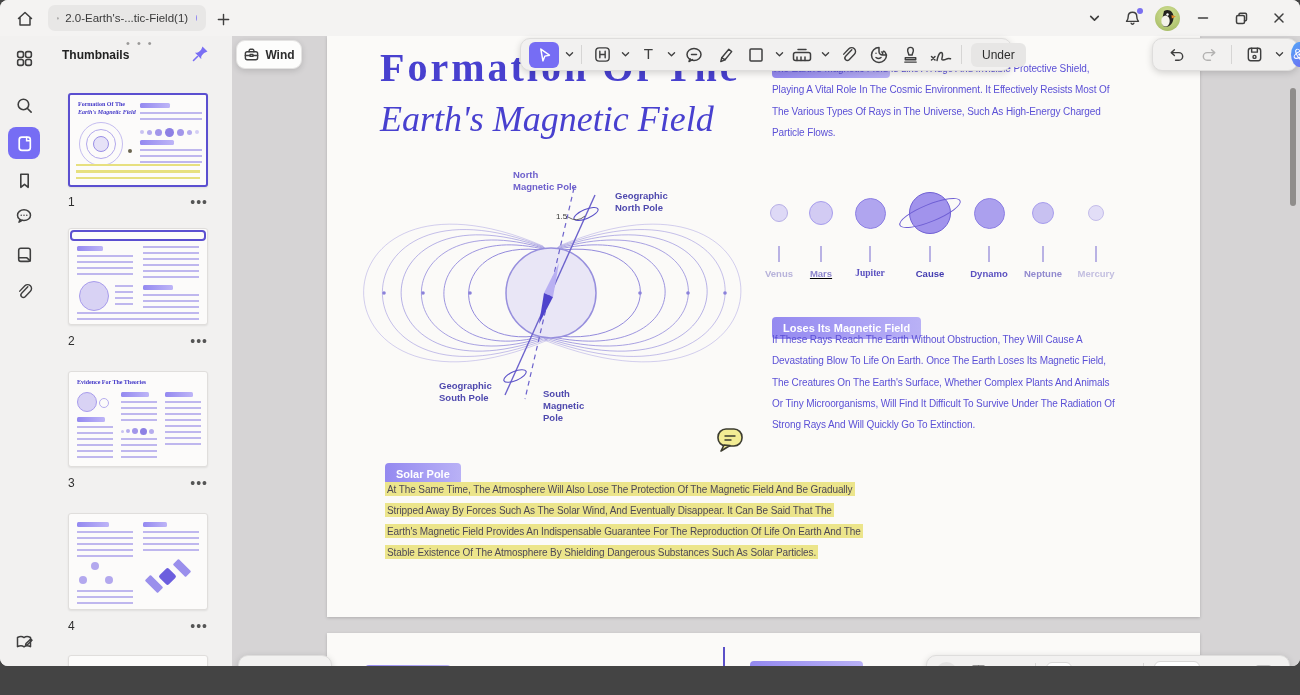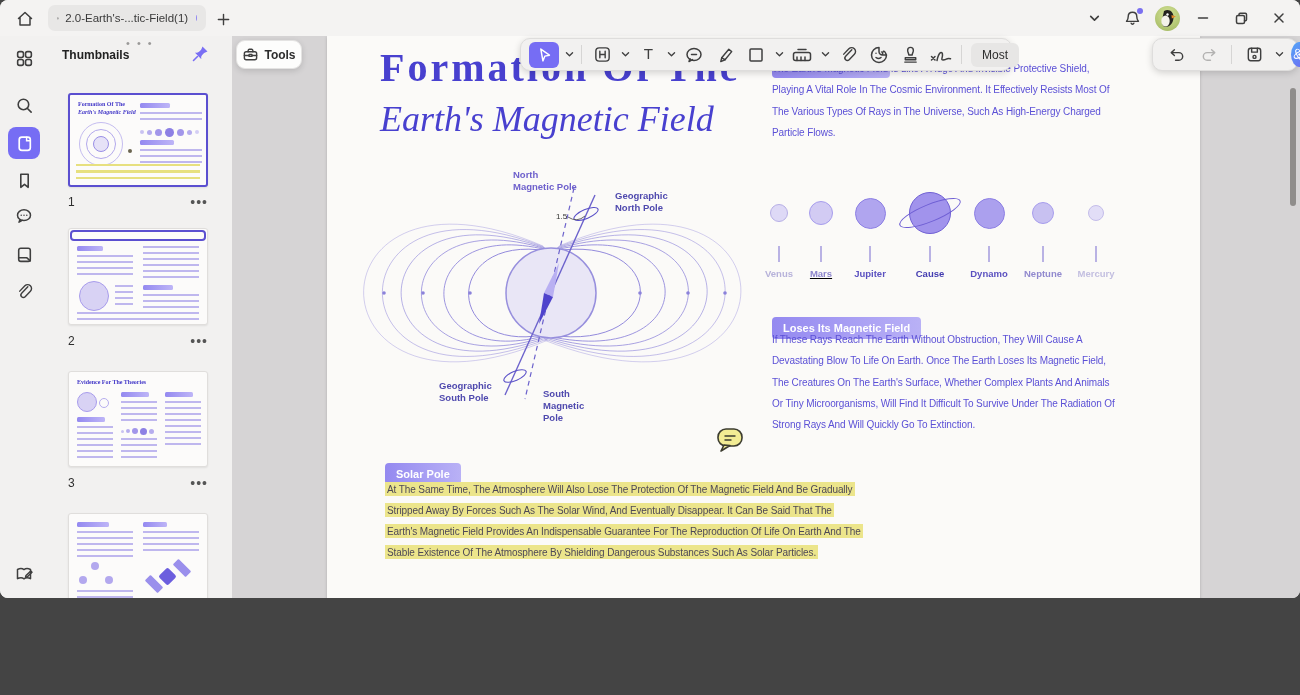--- a/index.html
+++ b/index.html
@@ -1,17 +1,17 @@
 <!DOCTYPE html>
 <html><head>
 <meta charset="utf-8">
 <style>
   html,body{margin:0;padding:0;background:#444;}
   *{box-sizing:border-box;font-family:"Liberation Sans",sans-serif;}
-  .stage{position:relative;width:1300px;height:598px;background:#f4f3f2;overflow:hidden;border-radius:8px;}
+  .stage{position:relative;width:1300px;height:666px;background:#f4f3f2;overflow:hidden;border-radius:8px;}
   svg{display:block}
   .ic path,.ic rect,.ic circle,.ic line,.ic ellipse,.ic polyline{stroke:#3f3f3f;fill:none;stroke-width:1.5;stroke-linecap:round;stroke-linejoin:round;}
 
   
   .titlebar{position:absolute;left:0;top:0;right:0;height:36px;background:#f4f3f2;display:flex;align-items:center;}
   .tb-home{position:absolute;left:12px;top:6px;width:26px;height:26px;display:flex;align-items:center;justify-content:center;border-radius:6px;}
   .tab{position:absolute;left:48px;top:5px;height:26px;width:158px;background:#e8e7e6;border-radius:7px;display:flex;align-items:center;padding:0 9px;gap:6px;}
   .tab-title{font-size:11.5px;color:#3a3a3a;white-space:nowrap;}
   .tab-dot{width:6px;height:6px;border-radius:50%;background:#8f85f2;margin-left:2px;}
   .tb-plus{position:absolute;left:212px;top:8px;width:22px;height:22px;display:flex;align-items:center;justify-content:center;}
@@ -64,21 +64,21 @@
   .plabel{margin-top:6px;font-size:9.5px;font-weight:bold;}
   .planet:nth-child(1) .pc{width:18px;height:18px;background:#ded9f6;border:1px solid #b7afe6;}
   .planet:nth-child(2) .pc{width:24px;height:24px;background:#d2cbf3;border:1px solid #a79ded;}
   .planet:nth-child(3) .pc{width:31px;height:31px;background:#b0a5ef;border:1px solid #8d80e4;}
   .planet:nth-child(4) .pc{width:42px;height:42px;background:#a193ec;border:1.5px solid #6f5fd4;}
   .planet:nth-child(5) .pc{width:31px;height:31px;background:#aba0ee;border:1px solid #8d80e4;}
   .planet:nth-child(6) .pc{width:22px;height:22px;background:#c8c1f1;border:1px solid #a79ded;}
   .planet:nth-child(7) .pc{width:16px;height:16px;background:#e2def7;border:1px solid #c4bdea;}
   .planet:nth-child(1) .plabel{color:#b7b2da;}
   .planet:nth-child(2) .plabel{color:#8d85cc;}
-  .planet:nth-child(3) .plabel{color:#5b51c0;}
+  .planet:nth-child(3) .plabel{color:#5b51c0;font-family:Liberation Serif, serif;}
   .planet:nth-child(4) .plabel{color:#433bb0;}
   .planet:nth-child(5) .plabel{color:#5b51c0;}
   .planet:nth-child(6) .plabel{color:#9189ce;}
   .planet:nth-child(7) .plabel{color:#c3bfe0;}
   .ring{position:absolute;width:66px;height:18px;border:1.5px solid #6f5fd4;border-radius:50%;transform:rotate(-22deg);left:-12px;top:15px;}
 
   
   .p2line{position:absolute;left:396px;top:14px;width:2px;height:56px;background:#5b50c8;}
   .p2badge{position:absolute;}
 
@@ -458,21 +458,21 @@
     </div>
 
     <div class="scrollthumb"></div>
   </div>
 
   <div class="tools-btn">
     <svg class="ic" width="17" height="17" viewBox="0 0 18 18">
         <rect x="2.5" y="6" width="13" height="8.5" rx="2"></rect>
         <path d="M6.5 6 V4.8 A1.3 1.3 0 0 1 7.8 3.5 H10.2 A1.3 1.3 0 0 1 11.5 4.8 V6 M2.5 10 H7.5 M10.5 10 H15.5 M7.5 9 h3 v2 h-3 Z"></path>
       </svg>
-    <span class="tools-label">Tools</span>
+    <span class="tools-label">Wind</span>
   </div>
 
   <div class="fbar toolbar">
     <div class="tb-icbtn primary">
       <svg width="20" height="20" viewBox="0 0 22 22">
           <path d="M7.5 4.5 L17 11.2 L12 12.2 L9.8 17.5 Z" fill="none" stroke="#fff" stroke-width="1.6" stroke-linejoin="round"></path>
         </svg>
     </div>
     <div class="chev">
         <svg class="ic" width="9" height="7" viewBox="0 0 10 8">
@@ -554,21 +554,21 @@
           <path d="M4.5 13.5 H15.5 V15.5 H4.5 Z M4 18 H16"></path>
         </svg>
     </div>
     <div class="tb-icbtn">
       <svg class="ic" width="24" height="19" viewBox="0 0 24 19">
           <path d="M2.5 11.5 L6 15 M6 11.5 L2.5 15"></path>
           <path d="M8 15.5 C10 6 13.5 6 13.5 10 C13.5 13.5 11 15.5 15.5 14.8 C17.5 14.5 18 12.5 21.5 13.8"></path>
         </svg>
     </div>
     <div class="vdiv"></div>
-    <div class="close-btn">Most</div>
+    <div class="close-btn">Under</div>
   </div>
 
   <div class="fbar tr-card">
     <div class="tb-icbtn">
       <svg class="ic" width="19" height="19" viewBox="0 0 20 20">
           <path d="M4.5 8 L7.8 5 M4.5 8 L7.8 11 M4.5 8 H12.5 A4 4 0 0 1 12.5 16 H9"></path>
         </svg>
     </div>
     <div class="tb-icbtn" style="opacity:.35">
       <svg class="ic" width="19" height="19" viewBox="0 0 20 20">

